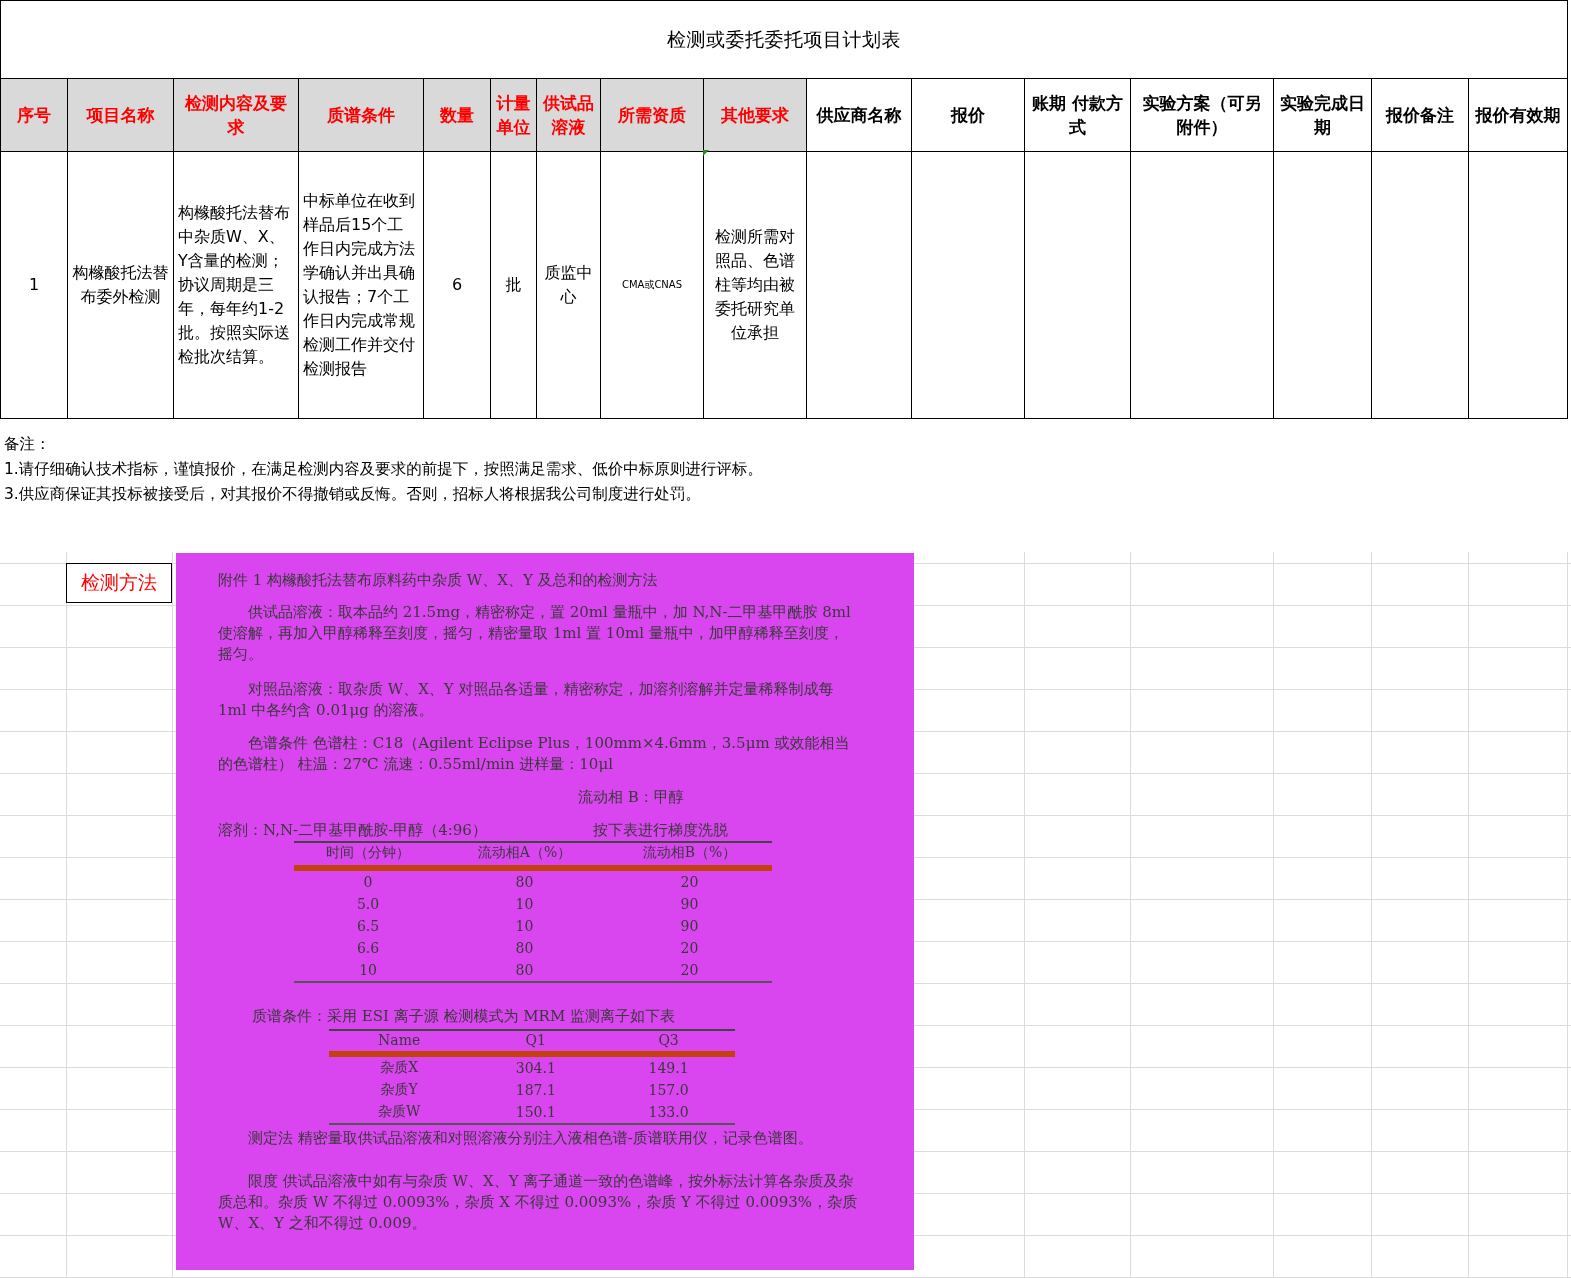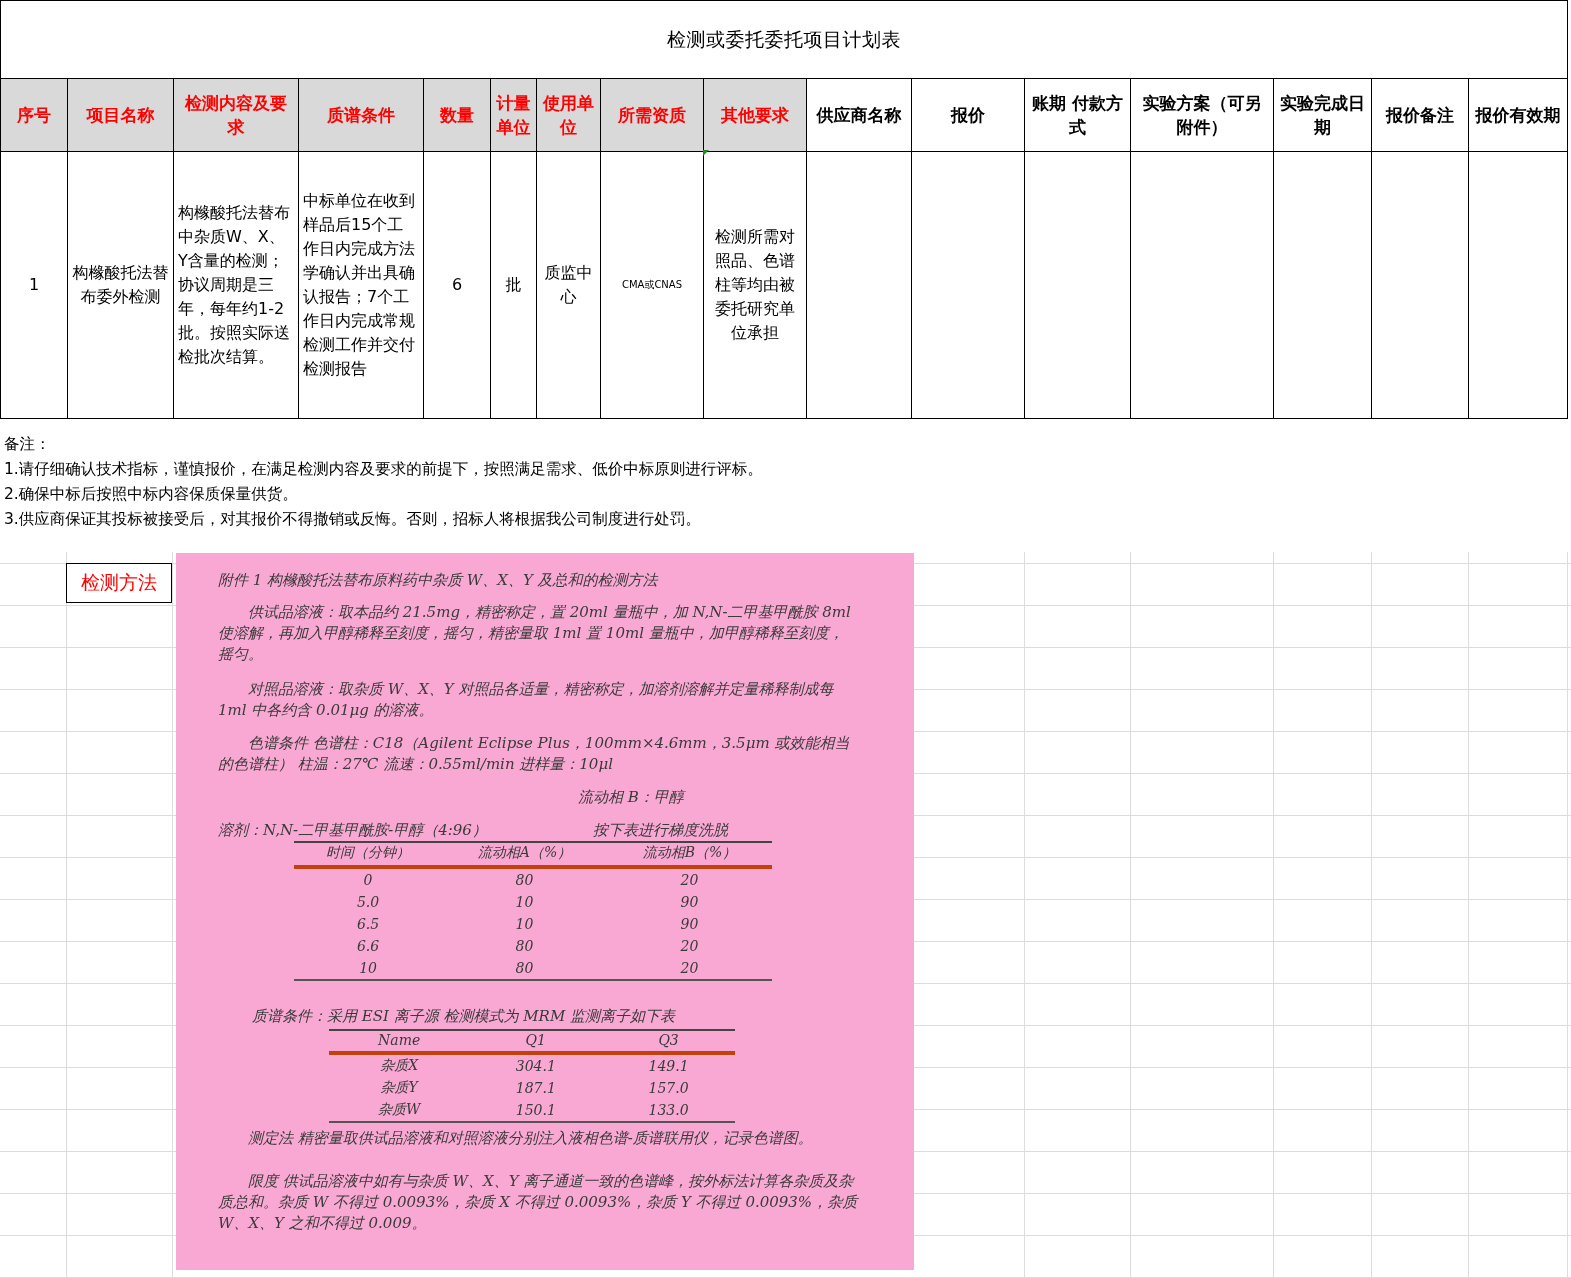--- a/index.html
+++ b/index.html
@@ -20,25 +20,25 @@
   table.main th.black { color:#000; background:#fff; }
   table.main td { height:266px; font-size:16px; line-height:24px; }
   table.main td.left { text-align:left; }
   .comment-tri { position:absolute; left:703px; top:150px; width:0; height:0;
     border-top:6px solid #1f8a1f; border-right:6px solid transparent; }
   .notes { position:absolute; left:4px; top:432px; font-size:15.5px; line-height:25px; }
   .method-label { position:absolute; left:66px; top:563px; width:106px; height:40px;
     border:1.5px solid #000; background:#fff; color:#ff0000; font-size:19px;
     display:flex; align-items:center; justify-content:center; box-sizing:border-box; }
   .doc-img { position:absolute; left:176px; top:553px; width:738px; height:717px;
-    background:#f9a8d4; font-family:"DejaVu Serif", "Liberation Serif", serif; color:#3a3a3a; font-size:15px;font-style:italic; }
+    background:#d946ef; font-family:"DejaVu Serif", "Liberation Serif", serif; color:#3a3a3a; font-size:15px; }
   .doc-img p { margin:0; position:absolute; left:42px; width:640px; line-height:21px; }
   .doc-img .ind { text-indent:2em; }
   .gtable { position:absolute; border-collapse:collapse; font-size:14px; color:#3a3a3a; }
-  .gtable th { font-weight:normal; border-bottom:4px solid #c2410c; padding:2px 0 3px 0; }
+  .gtable th { font-weight:normal; border-bottom:6px solid #c2410c; padding:2px 0 3px 0; }
   .gtable td { text-align:center; padding:0; height:22px; }
   .gtable tr:last-child td { border-bottom:2px solid #555; }
   .uline { position:absolute; height:1.5px; background:#444; }
 </style>
 </head>
 <body>
 
 <div class="grid-bg"></div>
 <div class="vline" style="left:66px"></div>
 <div class="vline" style="left:172px"></div>
@@ -71,21 +71,21 @@
       <col style="width:99px">
   </colgroup>
   <tbody>
       <tr>
     <th class="red">序号</th>
     <th class="red">项目名称</th>
     <th class="red">检测内容及要求</th>
     <th class="red">质谱条件</th>
     <th class="red">数量</th>
     <th class="red">计量单位</th>
-    <th class="red">使用单位</th>
+    <th class="red">供试品溶液</th>
     <th class="red">所需资质</th>
     <th class="red">其他要求</th>
     <th class="black">供应商名称</th>
     <th class="black">报价</th>
     <th class="black">账期 付款方式</th>
     <th class="black">实验方案（可另附件）</th>
     <th class="black">实验完成日期</th>
     <th class="black">报价备注</th>
     <th class="black">报价有效期</th>
   </tr>
@@ -108,21 +108,20 @@
     <td></td>
     <td></td>
   </tr>
 </tbody>
   </table>
 <div class="comment-tri"></div>
 
 <div class="notes">
   <div>备注：</div>
   <div>1.请仔细确认技术指标，谨慎报价，在满足检测内容及要求的前提下，按照满足需求、低价中标原则进行评标。</div>
-  <div>2.确保中标后按照中标内容保质保量供货。</div>
   <div>3.供应商保证其投标被接受后，对其报价不得撤销或反悔。否则，招标人将根据我公司制度进行处罚。</div>
 </div>
 
 <div class="method-label">检测方法</div>
 
 <div class="doc-img">
   <p style="top:17px">附件 1  构橼酸托法替布原料药中杂质 W、X、Y 及总和的检测方法</p>
   <p class="ind" style="top:49px">供试品溶液：取本品约 21.5mg，精密称定，置 20ml 量瓶中，加 N,N-二甲基甲酰胺 8ml 使溶解，再加入甲醇稀释至刻度，摇匀，精密量取 1ml 置 10ml 量瓶中，加甲醇稀释至刻度，摇匀。</p>
   <p class="ind" style="top:126px">对照品溶液：取杂质 W、X、Y 对照品各适量，精密称定，加溶剂溶解并定量稀释制成每 1ml 中各约含 0.01μg 的溶液。</p>
   <p class="ind" style="top:180px">色谱条件   色谱柱：C18（Agilent Eclipse  Plus，100mm×4.6mm，3.5μm 或效能相当的色谱柱） 柱温：27℃      流速：0.55ml/min    进样量：10μl</p>

